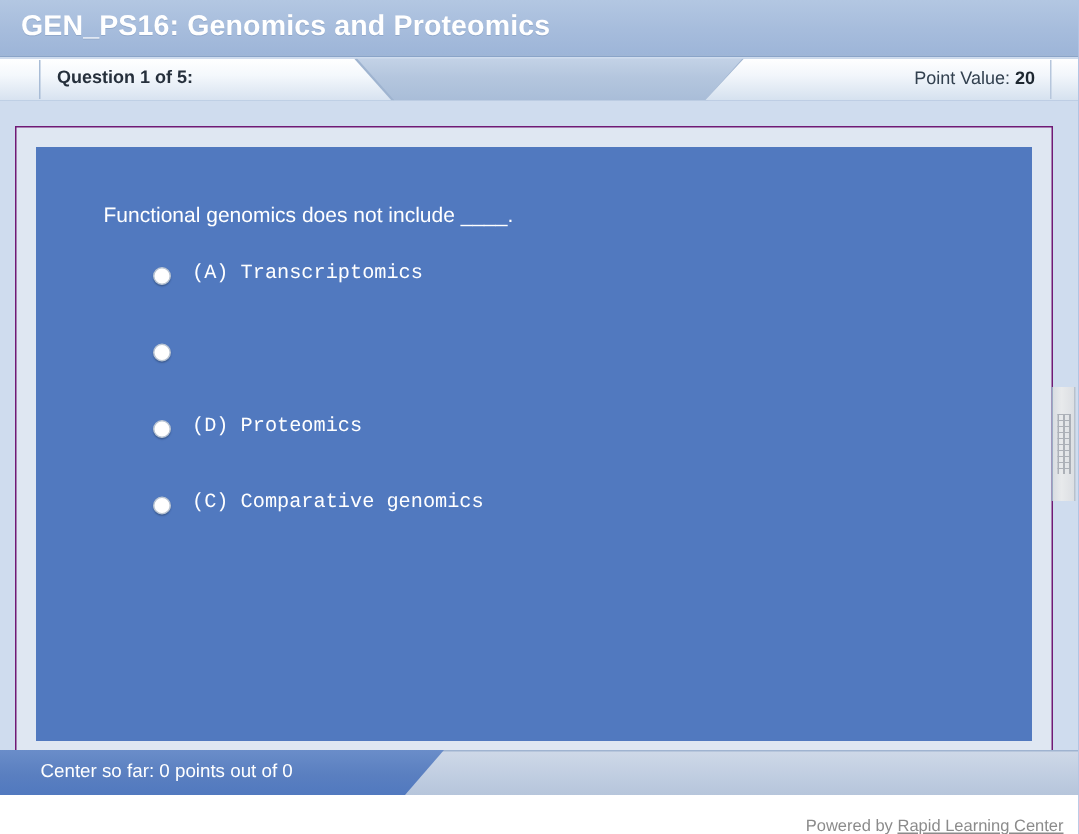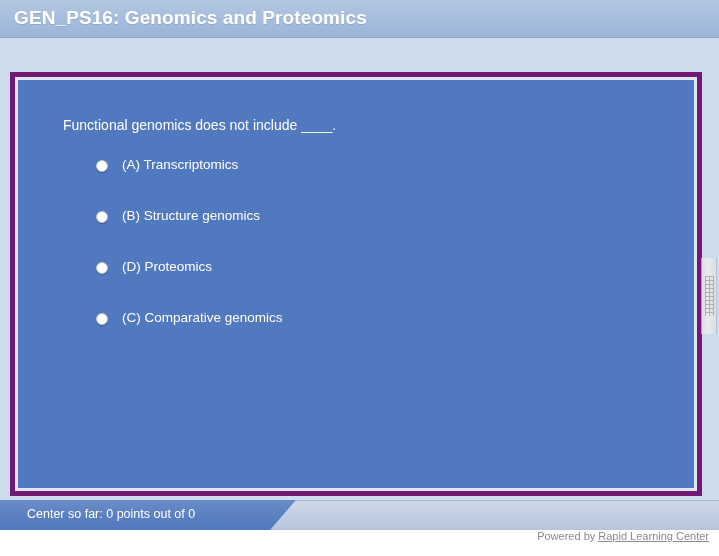--- a/index.html
+++ b/index.html
@@ -102,26 +102,26 @@
   .qbar .sep-b {
     position: absolute;
     left: 700px; top: 1px;
     width: 1px; height: 26px;
     background: #b6c6dc;
   }
 
   
   .panel-frame {
     position: absolute;
-    left: 10px; top: 72px;
+    left: 10px; top: 84px;
     width: 692px; height: 424px;
     background: #dfe7f2;
-    border: 5px solid #701a75;
-    box-sizing: border-box;
-    padding: 3px;
+    border: 1px solid #701a75;
+    box-sizing: border-box;
+    padding: 13px;
   }
   .panel {
     position: relative;
     width: 100%; height: 100%;
     background: #5179bf;
     box-sizing: border-box;
     overflow: hidden;
   }
   .question-text {
     position: absolute;
@@ -148,20 +148,21 @@
     border: 1px solid #b9c4d2;
     box-shadow: 0 1px 1px rgba(20,40,70,0.35);
     box-sizing: border-box;
   }
   .option-label {
     position: absolute;
     left: 26px; top: 0;
     font-size: 13.5px;
     color: #ffffff;
     white-space: nowrap;
+    font-family: Liberation Mono, monospace;
   }
 
   
   .feedback-btn {
     position: absolute;
     left: 522px; top: 377px;
     min-width: 104px;
     padding: 4px 11px 5px 11px;
     font-family: "Liberation Sans", sans-serif;
     font-size: 12px;
@@ -230,55 +231,64 @@
 
   
   .footer {
     position: absolute;
     left: 0; top: 530px;
     width: 719px; height: 26px;
     background: #ffffff;
   }
   .footer .credit {
     position: absolute;
-    right: 10px; top: 0;
+    right: 10px; top: 15px;
     font-size: 11px;
     color: #8b8b8b;
     white-space: nowrap;
     margin-left: 11px;
   }
   .footer .credit a {
     color: #8b8b8b;
     text-decoration: underline;
     cursor: pointer;
   }
 </style>
 </head>
 <body>
 
 <div class="app">
 
   <div class="titlebar">
     <div class="title">GEN_PS16: Genomics and Proteomics</div>
   </div>
 
+  <div class="qbar">
+    <div class="tab-left"></div>
+    <div class="tab-left-edge"></div>
+    <div class="sep-a"></div>
+    <div class="q-label">Question 1 of 5:</div>
+    <div class="tab-right-edge"></div>
+    <div class="tab-right"></div>
+    <div class="pv-label"><span>Point Value:</span> <b>20</b></div>
+    <div class="sep-b"></div>
+  </div>
 
   <div class="panel-frame">
     <div class="panel">
 
       <div class="question-text">Functional genomics does not include ____.</div>
 
       <div class="options">
         <div class="option">
           <span class="radio"></span>
           <span class="option-label">(A) Transcriptomics</span>
         </div>
         <div class="option">
           <span class="radio"></span>
-          <span class="option-label">(B) Structure genomics</span>
         </div>
         <div class="option">
           <span class="radio"></span>
           <span class="option-label">(D) Proteomics</span>
         </div>
         <div class="option">
           <span class="radio"></span>
           <span class="option-label">(C) Comparative genomics</span>
         </div>
       </div>

